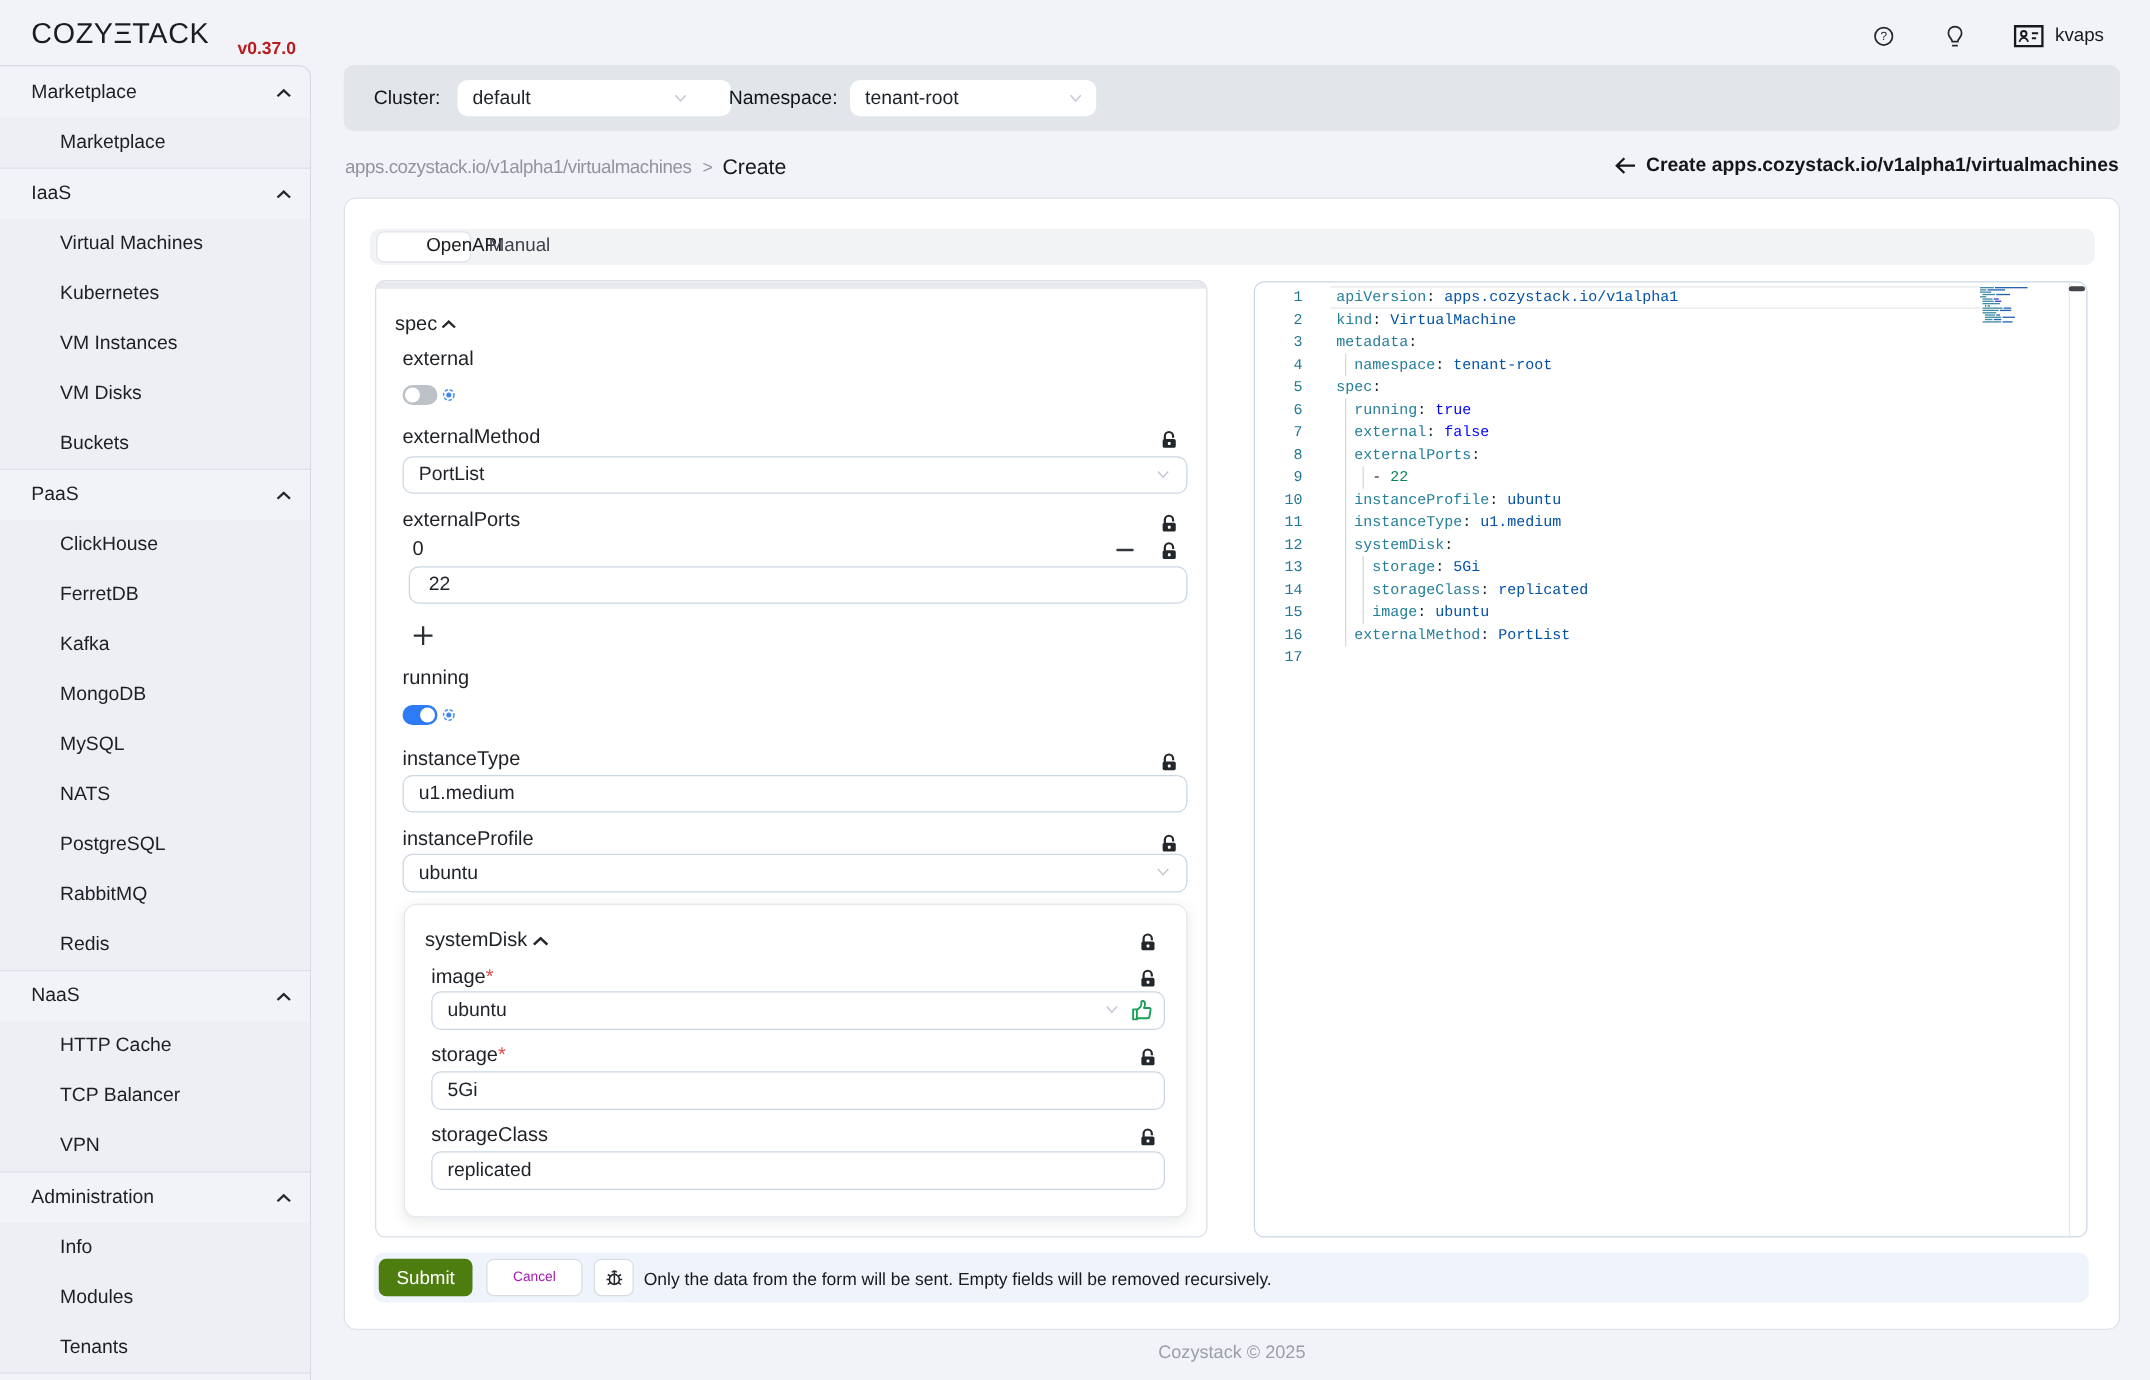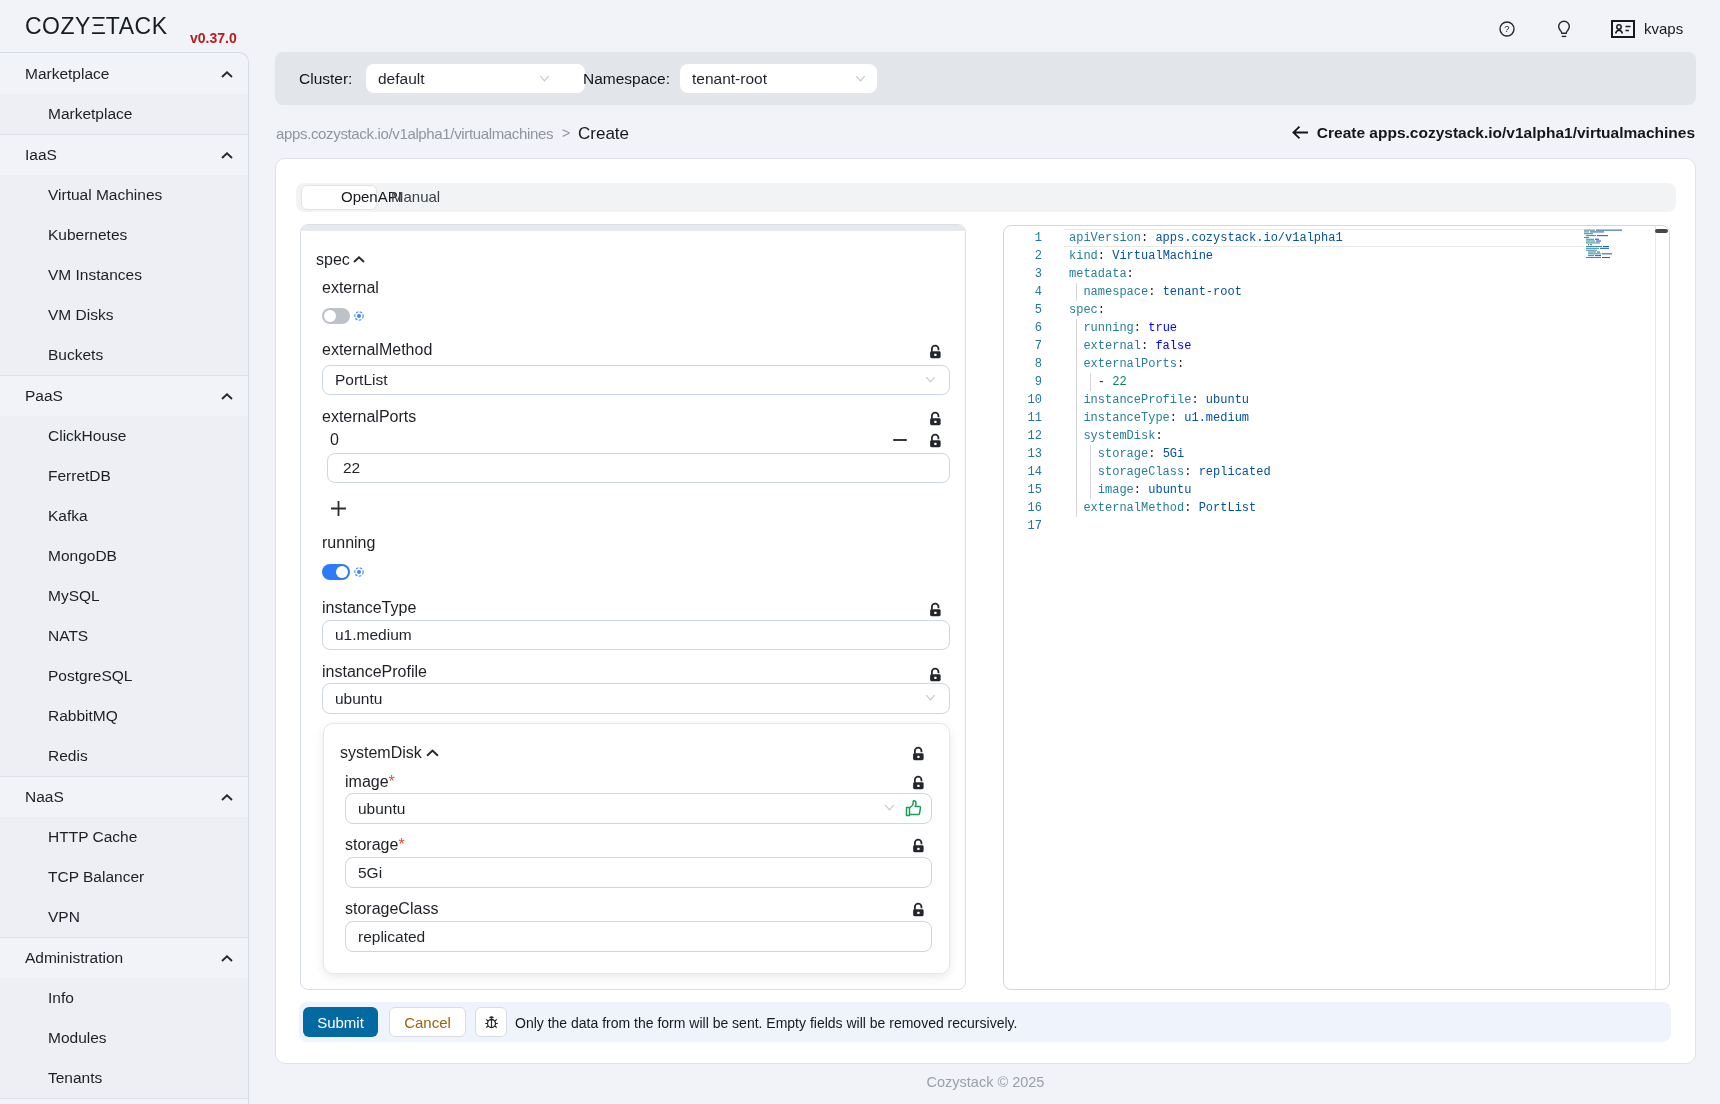--- a/index.html
+++ b/index.html
@@ -322,22 +322,22 @@
       <rect x="2" y="28.0" width="15" height="1.05" fill="#2a7f99"></rect>
         <rect x="18" y="28.0" width="8" height="1.05" fill="#0b51a8"></rect>
     </g>
   </svg>
 
   <div class="abs" style="left:651px;top:0;width:1px;height:765px;background:#e9e9e9;"></div>
   <div class="abs" style="left:651px;top:2.5px;width:13px;height:4px;border-radius:2px;background:#44474c;"></div>
 </div>
 
 <div class="abs" style="left:299px;top:1002px;width:1372px;height:40px;background:#eef3fc;border-radius:8px;">
-  <div class="abs" style="left:4px;top:5px;width:75px;height:30px;background:#0369a1;border-radius:6px;color:#fff;font-size:15px;display:flex;align-items:center;justify-content:center;">Submit</div>
-  <div class="abs" style="left:90px;top:5px;width:77px;height:30px;background:#fff;border:1px solid #d9dde3;border-radius:6px;color:#a16207;font-size:15px;display:flex;align-items:center;justify-content:center;">Cancel</div>
+  <div class="abs" style="left:4px;top:5px;width:75px;height:30px;background:#4d7c0f;border-radius:6px;color:#fff;font-size:15px;display:flex;align-items:center;justify-content:center;">Submit</div>
+  <div class="abs" style="left:90px;top:5px;width:77px;height:30px;background:#fff;border:1px solid #d9dde3;border-radius:6px;color:#a21caf;font-size:11px;display:flex;align-items:center;justify-content:center;">Cancel</div>
   <div class="abs" style="left:176px;top:5px;width:32px;height:30px;background:#fff;border:1px solid #d9dde3;border-radius:6px;display:flex;align-items:center;justify-content:center;">
     <svg width="15" height="16" viewBox="0 0 15 16">
       <circle cx="7.5" cy="9.5" r="4" fill="none" stroke="#25282c" stroke-width="1.3"></circle>
       <path d="M7.5 5.5 V2.8 M5.6 3.9 a2.2 2.2 0 0 1 3.8 0 M7.5 5.8 v7.4 M3.5 9.5 H1.2 M13.8 9.5 h-2.3 M4.3 6.9 L2.2 5.6 M10.7 6.9 L12.8 5.6 M4.3 12.1 L2.2 13.6 M10.7 12.1 L12.8 13.6" fill="none" stroke="#25282c" stroke-width="1.2"></path>
     </svg>
   </div>
   <div class="abs" style="left:216px;top:13px;font-size:14px;color:#17191c;">Only the data from the form will be sent. Empty fields will be removed recursively.</div>
 </div>
 
 <div class="abs" style="left:275px;top:1074px;width:1421px;text-align:center;font-size:14.5px;color:#9aa0a8;">Cozystack © 2025</div>

